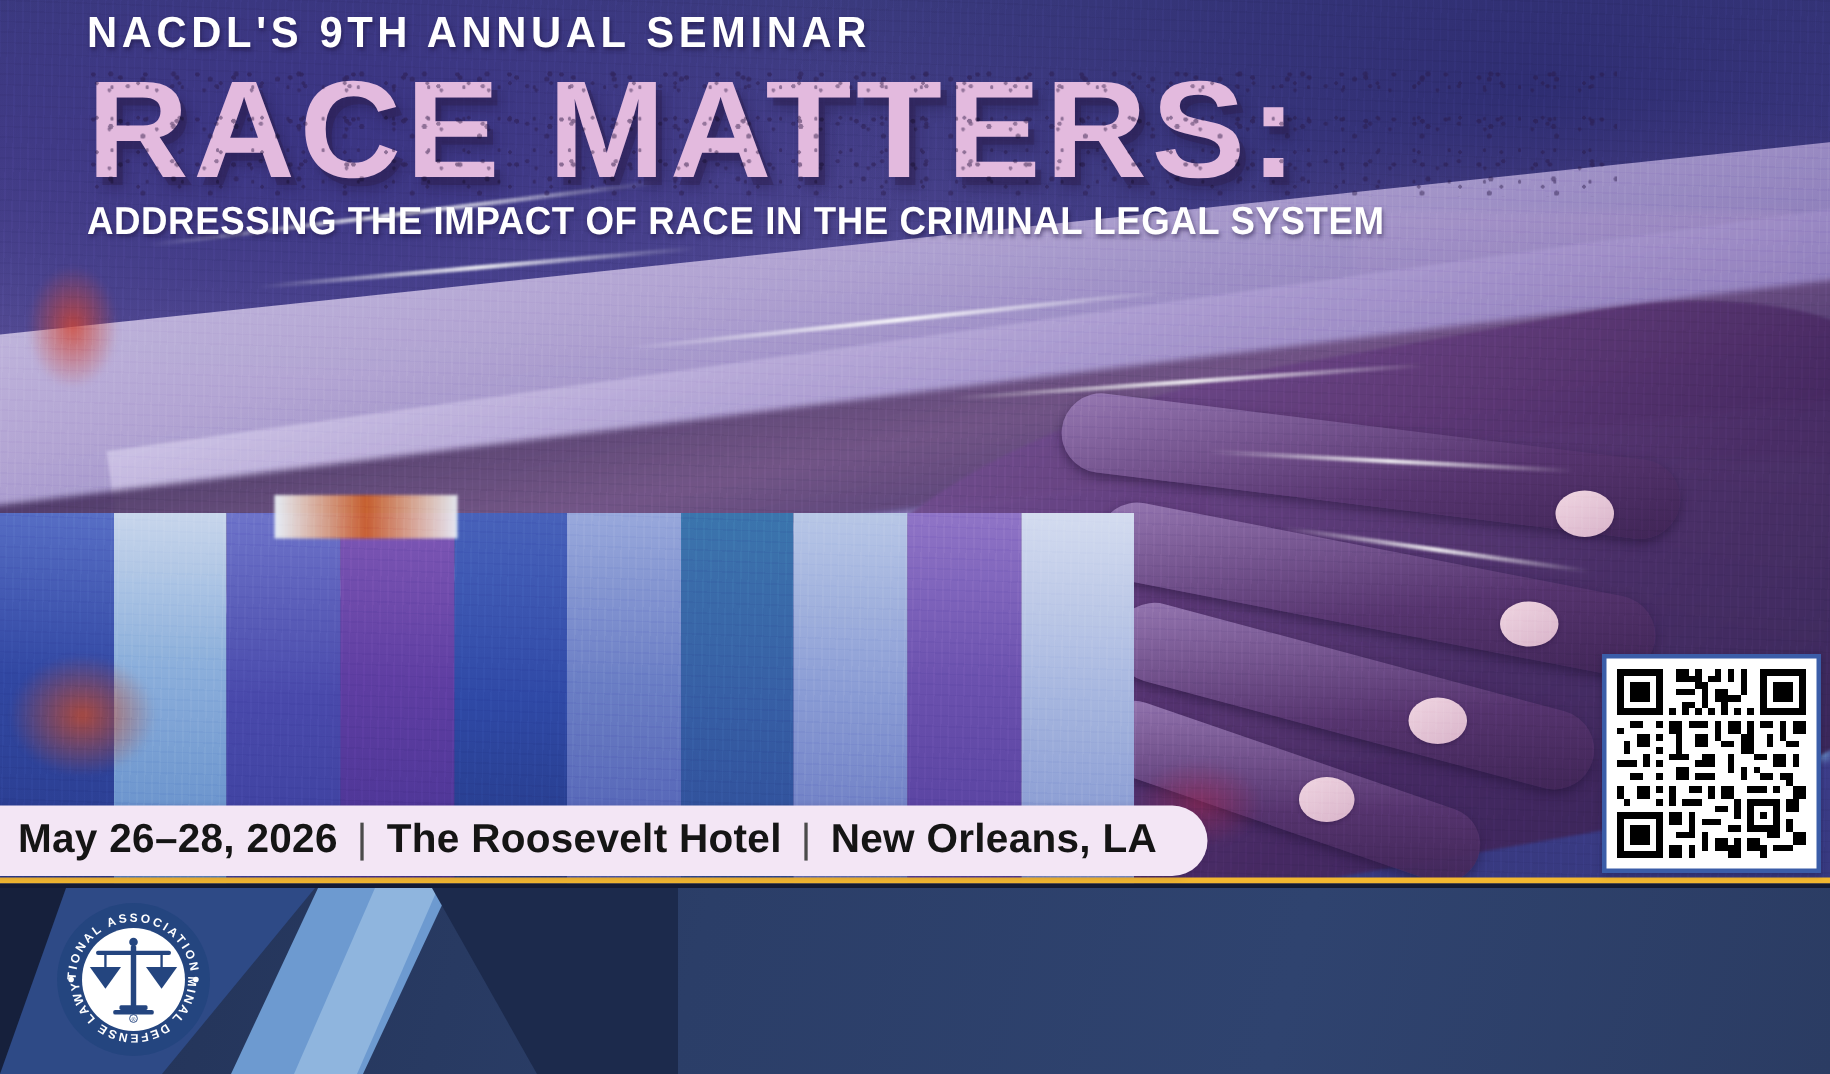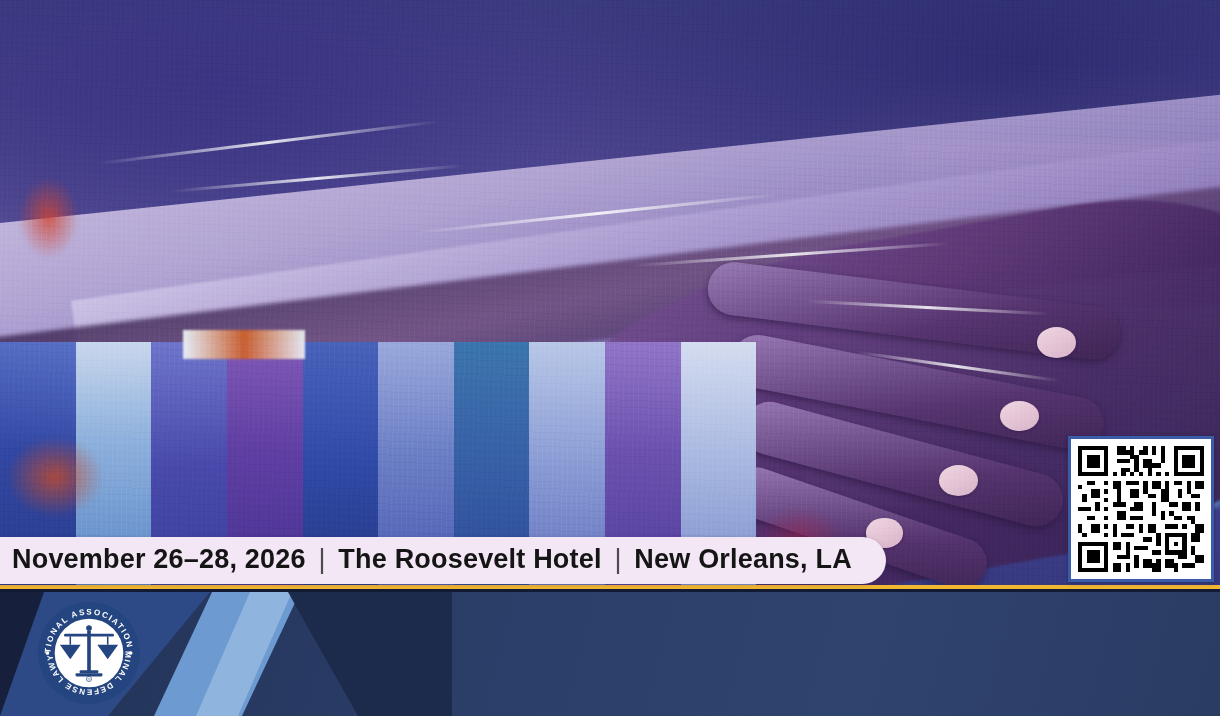--- a/index.html
+++ b/index.html
@@ -337,23 +337,28 @@
     <div class="hl" style="left:14%;top:30%;width:24%;transform:rotate(-5deg);"></div>
     <div class="hl" style="left:34%;top:36%;width:30%;transform:rotate(-6deg);"></div>
     <div class="hl" style="left:52%;top:43%;width:26%;transform:rotate(-4deg);"></div>
     <div class="hl" style="left:66%;top:52%;width:20%;transform:rotate(3deg);"></div>
     <div class="hl" style="left:70%;top:62%;width:17%;transform:rotate(8deg);"></div>
     <div class="hl" style="left:8%;top:24%;width:28%;transform:rotate(-7deg);"></div>
 
     <div class="grain"></div>
   </div>
 
+  <div class="headline">
+    <div class="kicker">NACDL'S 9TH ANNUAL SEMINAR</div>
+    <div class="maintitle">RACE MATTERS:<span class="speckle"></span></div>
+    <div class="subtitle">ADDRESSING THE IMPACT OF RACE IN THE CRIMINAL LEGAL SYSTEM</div>
+  </div>
 
   <div class="datepill">
-    <span>November 26–28, 2026</span>
+    <span>May 26–28, 2026</span>
     <span class="sep">|</span>
     <span>The Roosevelt Hotel</span>
     <span class="sep">|</span>
     <span>New Orleans, LA</span>
   </div>
 
   <div class="qr-wrap">
     <svg class="qr" viewBox="0 0 29 29" shape-rendering="crispEdges">
       <rect width="29" height="29" fill="#ffffff"></rect>
       <g fill="#000000">

